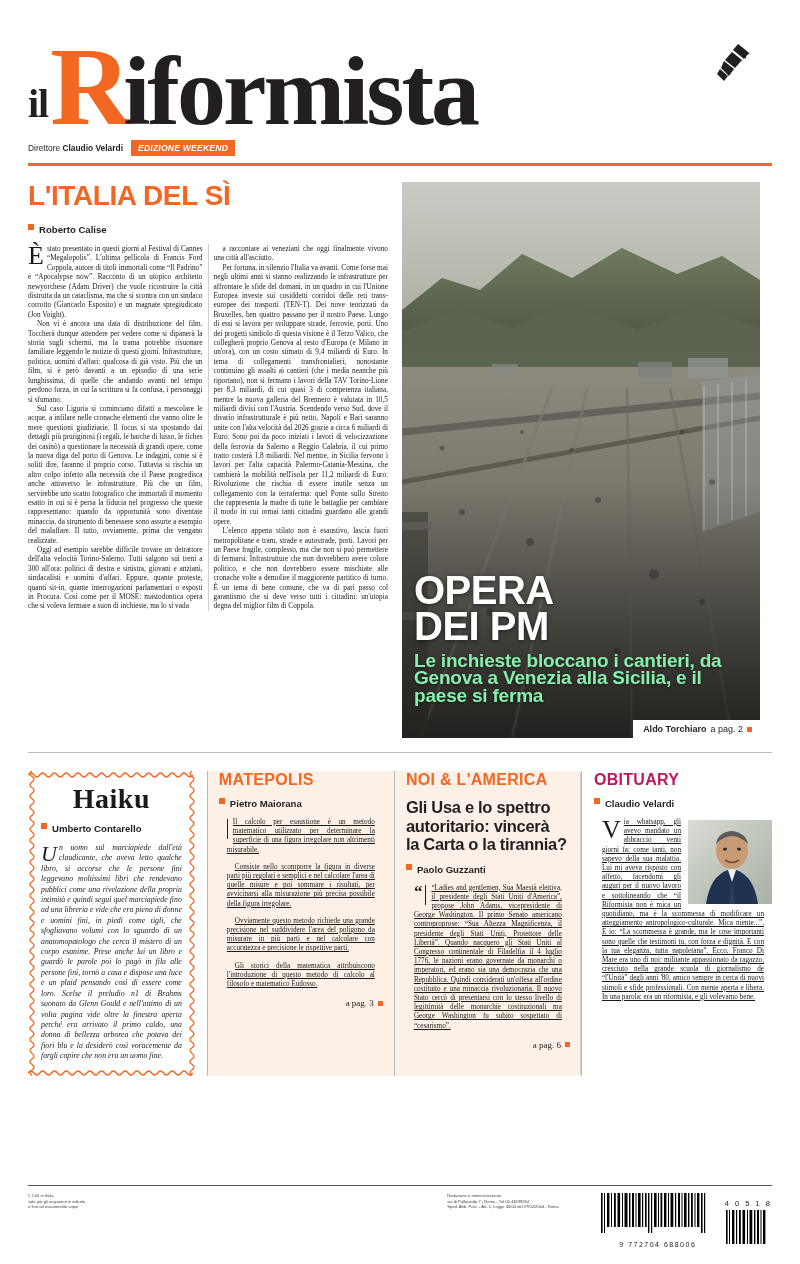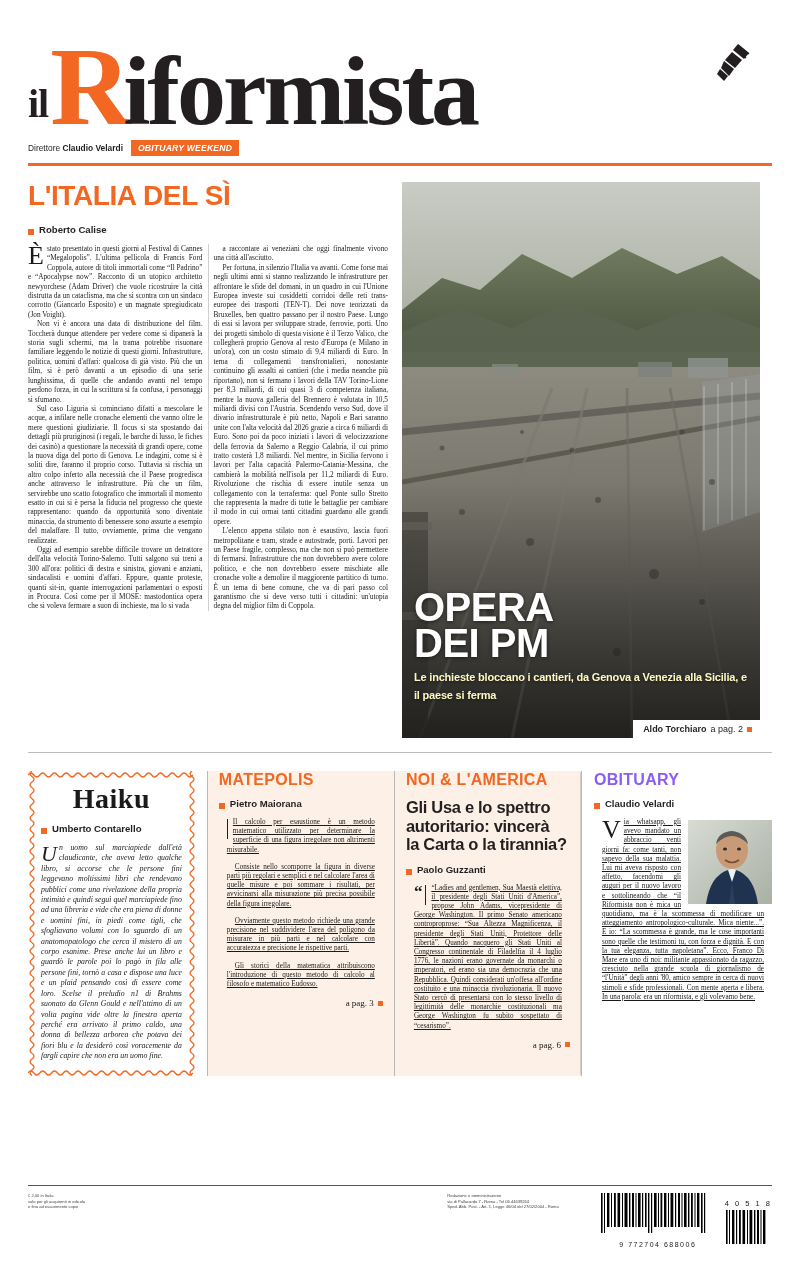--- a/index.html
+++ b/index.html
@@ -46,21 +46,21 @@
   
   .lead{display:flex;margin:16px 28px 0 28px;gap:14px;}
   .lead-text{width:360px;}
   .kicker{
     font-family:"Liberation Sans",sans-serif;font-weight:700;
     font-size:28px;color:#F26722;letter-spacing:-.4px;line-height:1;
     margin:0 0 14px 0;
   }
   .byline{
     font-family:"Liberation Sans",sans-serif;font-weight:700;font-size:9.6px;
-    color:#231f20;display:flex;align-items:flex-end;gap:5px;margin-bottom:9px;
+    color:#231f20;display:flex;align-items:flex-start;gap:5px;margin-bottom:9px;
   }
   .sq{width:6px;height:6px;background:#F26722;display:inline-block;}
   .cols2{column-count:2;column-gap:11px;column-rule:0.6px solid #cfcfcf;}
   .bodytext{
     font-family:"Liberation Serif",serif;font-size:7.3px;line-height:9.4px;
     text-align:justify;color:#1a1a1a;hyphens:auto;margin:0;
   }
   .bodytext p{margin:0;text-indent:9px;}
   .bodytext p:first-child{text-indent:0;}
   .dropcap::first-letter{
@@ -73,22 +73,22 @@
   .photo-canvas{position:absolute;inset:0;}
   .photo-overlay{
     position:absolute;left:0;right:0;bottom:34px;padding:0 10px 0 12px;
   }
   .ph-title{
     font-family:"Liberation Sans",sans-serif;font-weight:700;color:#fff;
     font-size:40px;line-height:36px;letter-spacing:-.5px;margin:0 0 8px 0;
     text-shadow:0 1px 4px rgba(0,0,0,.55);
   }
   .ph-sub{
-    font-family:"Liberation Sans",sans-serif;font-weight:700;color:#fef9c3;
-    font-size:11px;line-height:17.5px;letter-spacing:-.2px;margin:0;
+    font-family:"Liberation Sans",sans-serif;font-weight:700;color:#86efac;
+    font-size:19px;line-height:17.5px;letter-spacing:-.2px;margin:0;
     text-shadow:0 1px 3px rgba(0,0,0,.5);
   }
   .ph-credit{
     position:absolute;right:0;bottom:0;background:#fff;
     font-family:"Liberation Sans",sans-serif;font-size:9px;color:#231f20;
     padding:4px 8px 4px 10px;display:flex;align-items:center;gap:4px;
   }
   .ph-credit b{font-weight:700;}
   .ph-credit .sq{width:5px;height:5px;}
 
@@ -101,21 +101,21 @@
   .c4{width:190px;padding-left:12px;}
   .vline{border-left:0.6px solid #b8b8b8;}
   .vline2{border-left:0.6px solid #b8b8b8;box-shadow:-2px 0 0 -1.4px #b8b8b8;}
 
   .tint{background:#FDF1E7;}
 
   .sec-label{
     font-family:"Liberation Sans",sans-serif;font-weight:700;font-size:16px;
     color:#F26722;letter-spacing:.3px;margin:0 0 9px 0;
   }
-  .sec-label.dark{color:#8b5cf6;}
+  .sec-label.dark{color:#be185d;}
   .sec-head{
     font-family:"Liberation Sans",sans-serif;font-weight:700;font-size:16.5px;
     line-height:18.5px;color:#231f20;letter-spacing:-.3px;margin:0 0 10px 0;
   }
   .sec-head.light{font-weight:400;font-size:18px;line-height:20px;letter-spacing:0;}
   .minibody{
     font-family:"Liberation Serif",serif;font-size:7.2px;line-height:9.2px;
     text-align:justify;hyphens:auto;margin:0;
   }
   .minibody p{margin:8px;text-indent:8px;text-decoration:underline;}
@@ -190,21 +190,21 @@
             <path d="M27 9 L38 18"></path>
         </g>
       </svg>
     </div>
 
     <div class="infoline">
       <div class="infoline-right">
         <div class="direttore">
           <span>Direttore </span><b>Claudio Velardi</b>
         </div>
-        <div class="weekend-badge">OBITUARY WEEKEND</div>
+        <div class="weekend-badge">EDIZIONE WEEKEND</div>
       </div>
     </div>
   </div>
   <div class="rule-orange"></div>
 
   <div class="lead">
 
     <div class="lead-text">
       <h1 class="kicker">L'ITALIA DEL SÌ</h1>
       <div class="byline">

